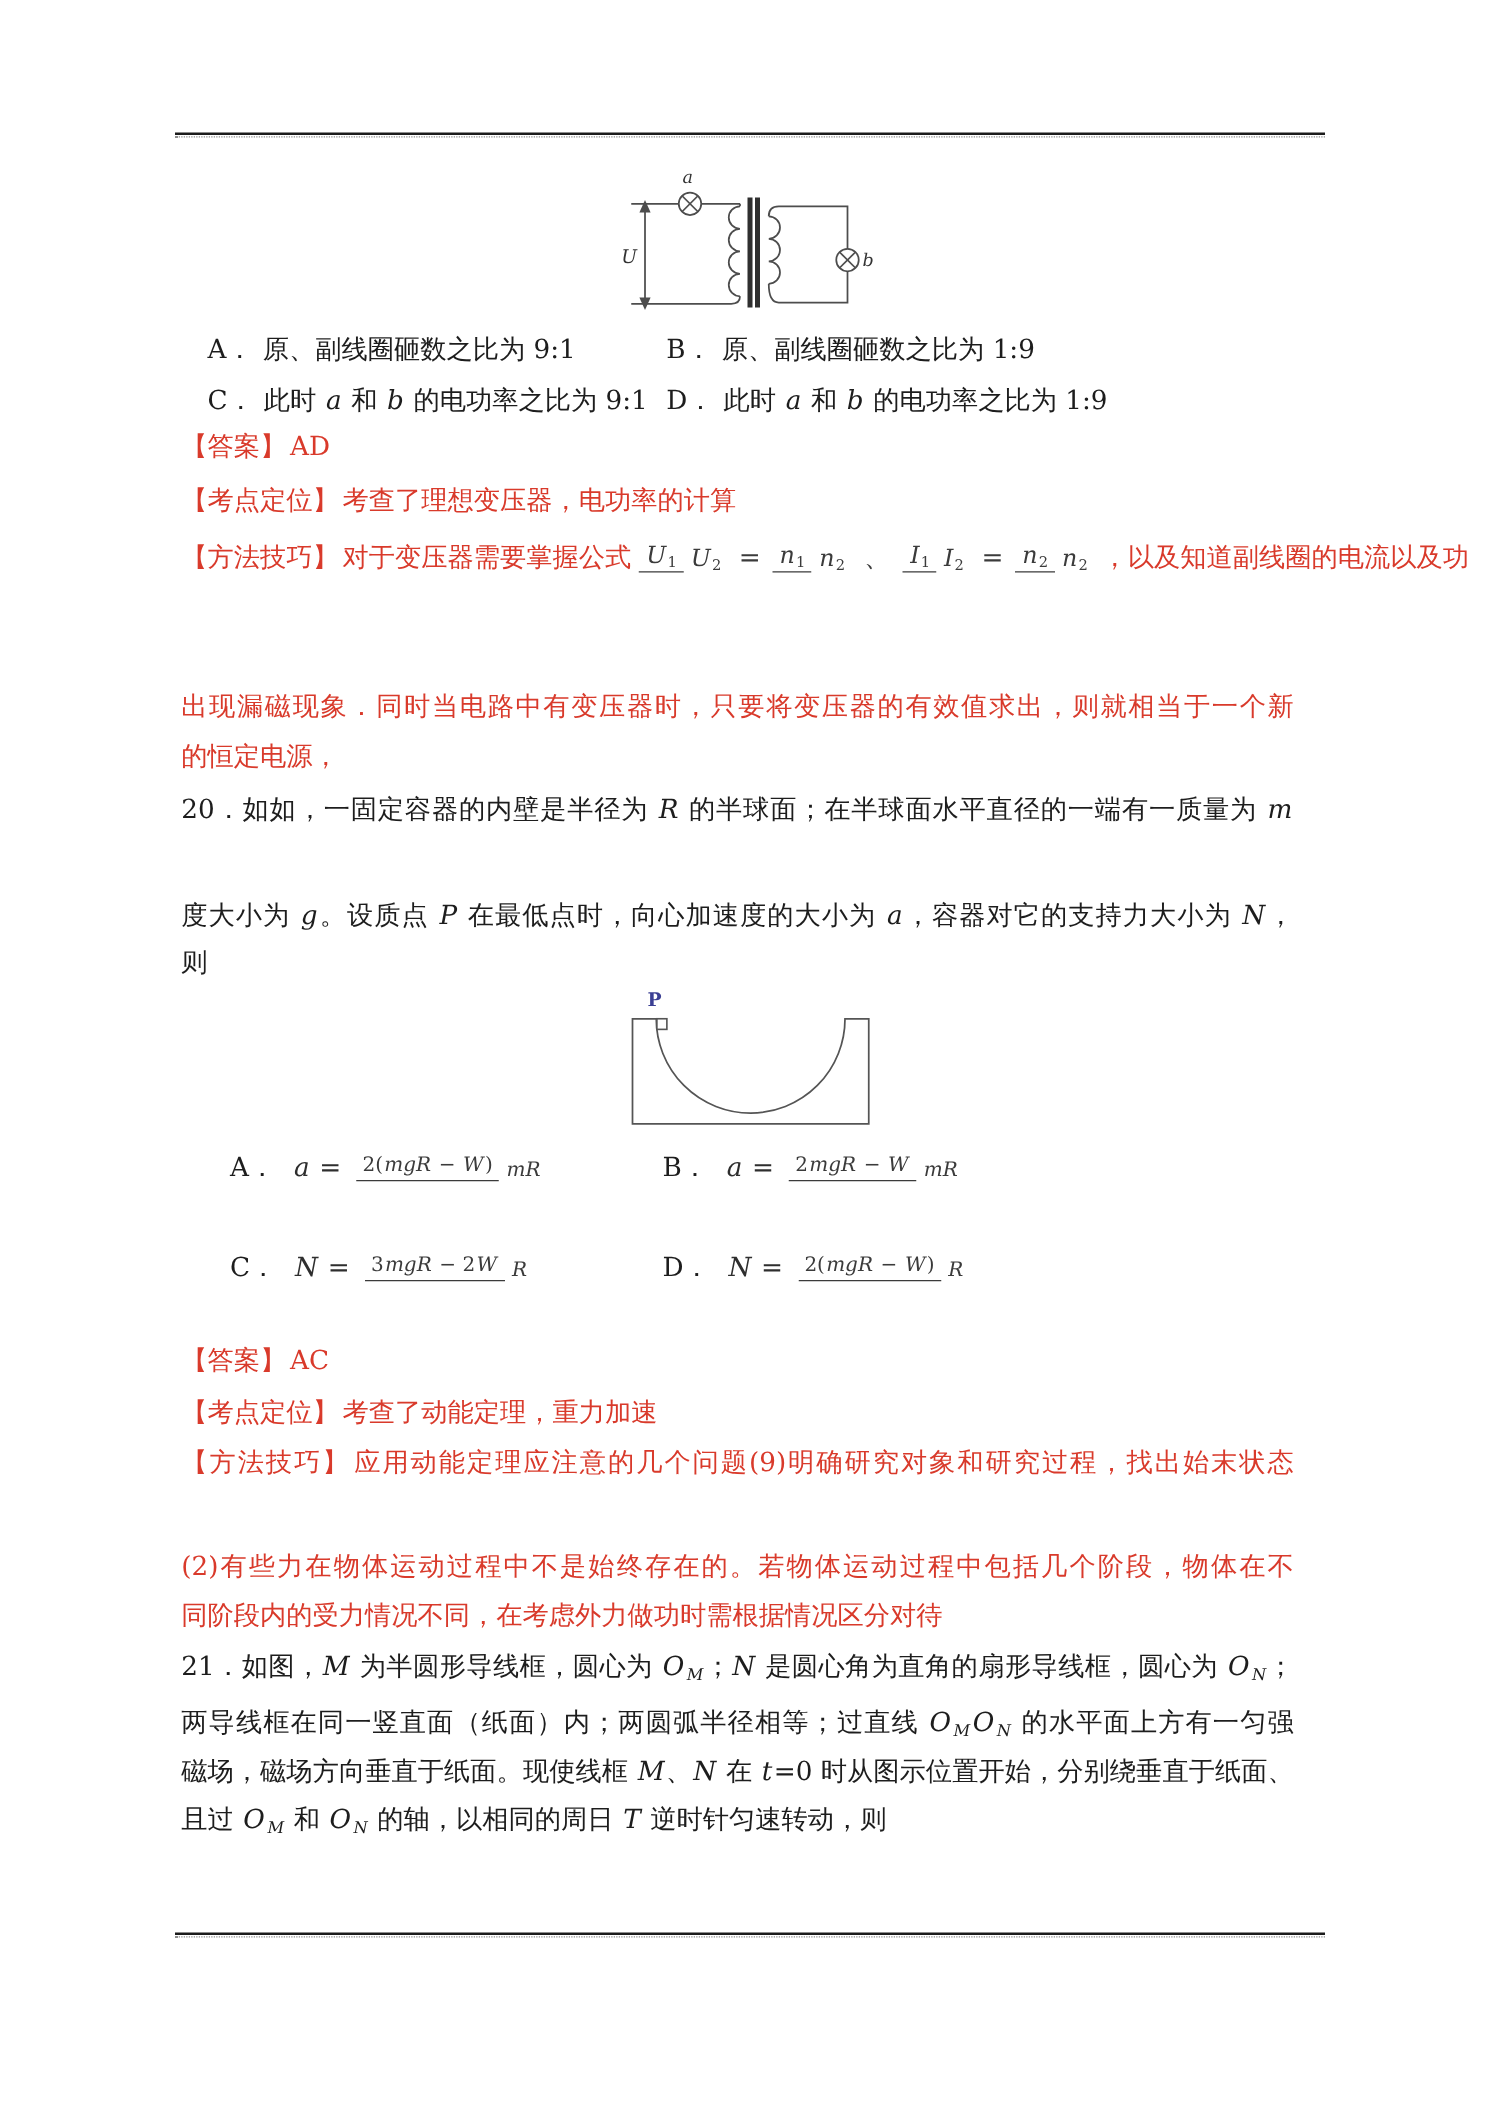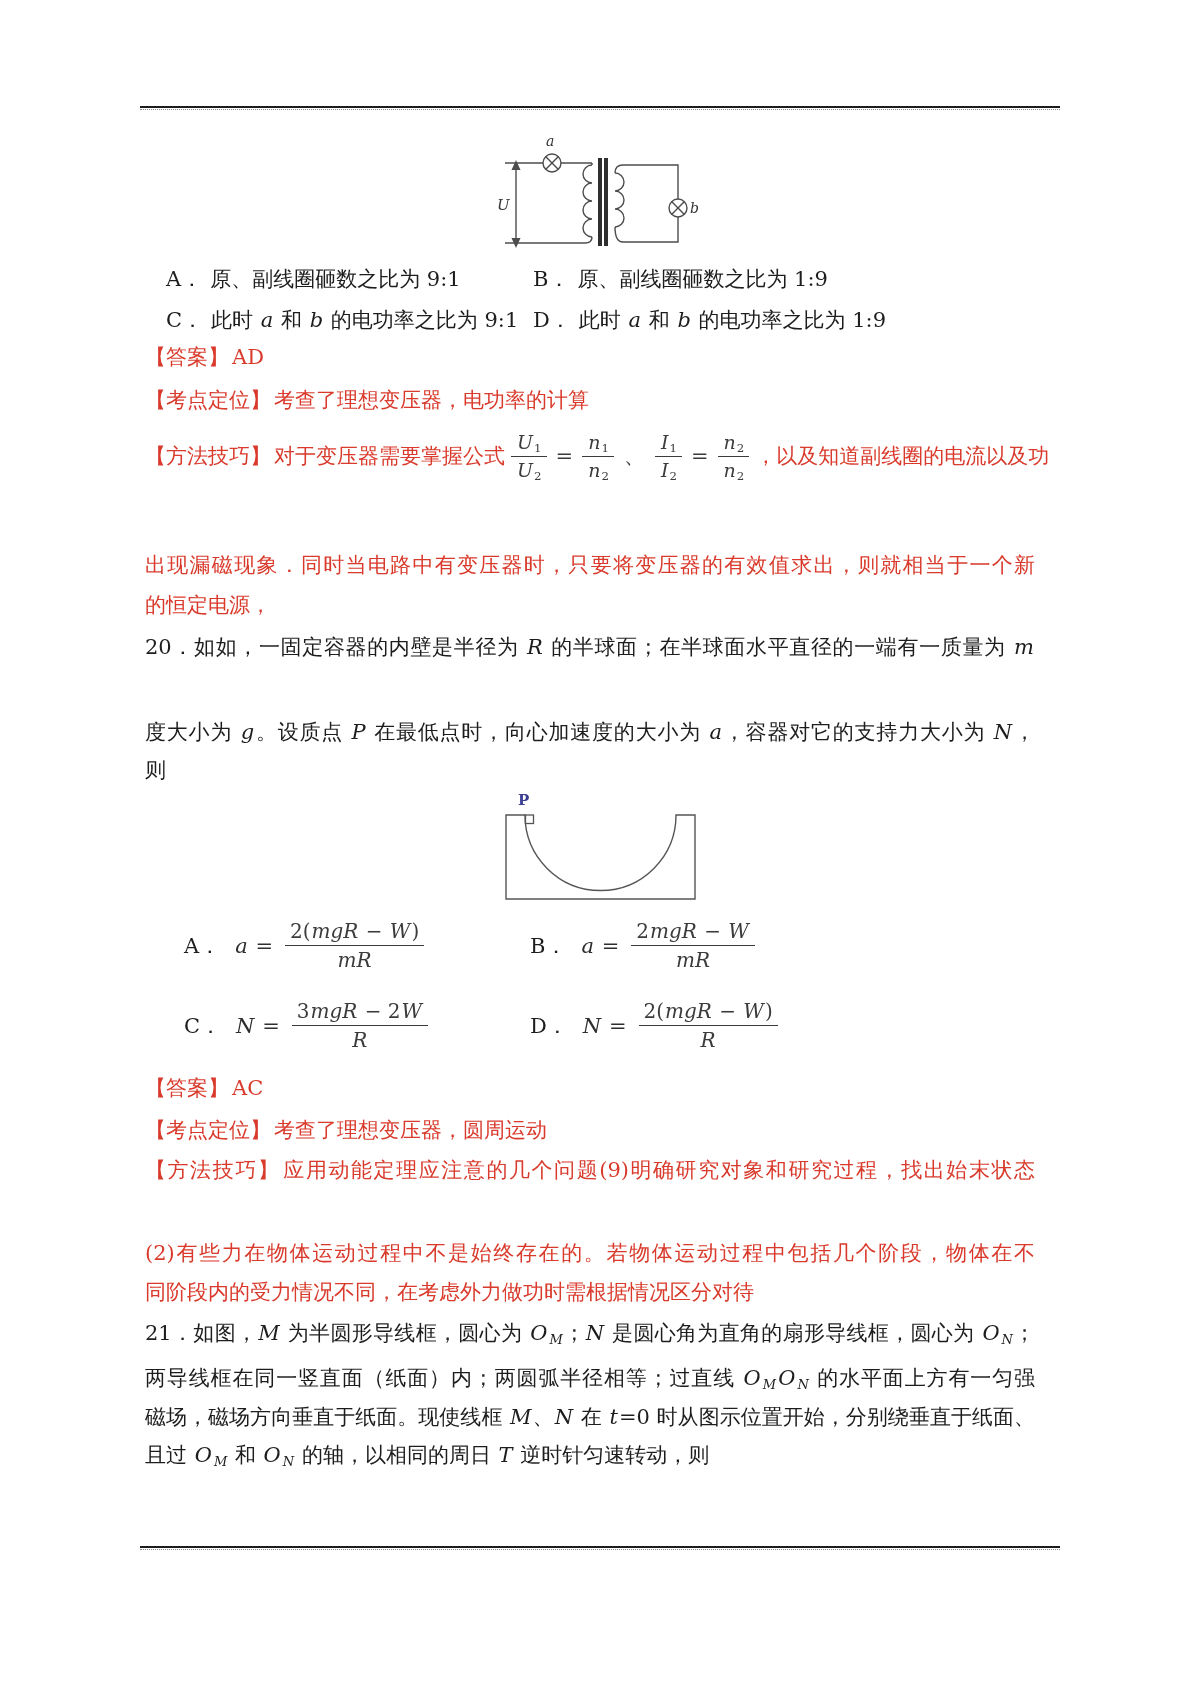--- a/index.html
+++ b/index.html
@@ -12,30 +12,30 @@
   .full{text-align:justify;text-align-last:justify;}
   .red{color:#d93a2b;}
   .tag{margin-right:3px;text-align:center;}
   i{font-style:italic;padding:0 1px;}
   sub{font-size:0.62em;line-height:0;vertical-align:-0.28em;}
   .optrow{position:absolute;left:166px;width:874px;display:flex;font-size:21px;line-height:29px;white-space:nowrap;}
   .colA{width:367px;}
   .opt{display:flex;}
   .olbl{margin-right:8px;flex:none;}
   .fline{position:absolute;left:145px;display:flex;align-items:center;font-size:21px;white-space:nowrap;}
-  .frac{display:inline-flex;flex-direction:column;align-items:center;margin:0 6px;
+  .frac{display:inline-flex;align-items:center;margin:0 6px;
         color:#3b3b3b;font-size:19px;line-height:1.1;justify-content:space-between;}
   .frac .fn{padding:0 5px 3px;border-bottom:1.5px solid #3b3b3b;white-space:nowrap;}
   .frac .fd{padding:3px 5px 0;white-space:nowrap;}
   .feq{color:#3b3b3b;margin:0 3px;}
   .fsep{margin:0 4px;}
   .q20row{position:absolute;left:184px;width:860px;display:flex;align-items:center;font-size:21px;white-space:nowrap;}
   .q20colA{display:flex;align-items:center;width:346px;}
   .q20colB{display:flex;align-items:center;}
-  .q20row .frac{font-size:20px;}
+  .q20row .frac{font-size:16px;}
   .q20row .olbl{margin-right:14px;}
   .mlhs{margin-right:6px;color:#2e2e2e;}
   svg{position:absolute;}
   svg text{font-family:"DejaVu Serif","Liberation Serif",serif;}
 </style>
 </head>
 <body>
 
 <div class="page">
 
@@ -168,21 +168,21 @@
         <span class="fn">2(<i>mgR</i> − <i>W</i>)</span>
         <span class="fd"><i>R</i></span>
       </span>
     </div>
   </div>
 
   <div class="line red" style="top:1074px">
     <span class="tag">【答案】</span><span>AC</span>
   </div>
   <div class="line red" style="top:1116px">
-    <span class="tag">【考点定位】</span><span>考查了理想变压器，圆周运动</span>
+    <span class="tag">【考点定位】</span><span>考查了动能定理，重力加速</span>
   </div>
   <div class="line red full" style="top:1156px">
     <span class="tag">【方法技巧】</span><span>应用动能定理应注意的几个问题(9)明确研究对象和研究过程，找出始末状态</span>
   </div>
   <div class="line red full" style="top:1239px">(2)有些力在物体运动过程中不是始终存在的。若物体运动过程中包括几个阶段，物体在不</div>
   <div class="line red" style="top:1278px">同阶段内的受力情况不同，在考虑外力做功时需根据情况区分对待</div>
 
   <div class="line full" style="top:1319px">21．如图，<i>M</i> 为半圆形导线框，圆心为 <i>O</i><sub><i>M</i></sub>；<i>N</i> 是圆心角为直角的扇形导线框，圆心为 <i>O</i><sub><i>N</i></sub>；</div>
   <div class="line full" style="top:1364px">两导线框在同一竖直面（纸面）内；两圆弧半径相等；过直线 <i>O</i><sub><i>M</i></sub><i>O</i><sub><i>N</i></sub> 的水平面上方有一匀强</div>
   <div class="line full" style="top:1403px">磁场，磁场方向垂直于纸面。现使线框 <i>M</i>、<i>N</i> 在 <i>t</i>=0 时从图示位置开始，分别绕垂直于纸面、</div>

